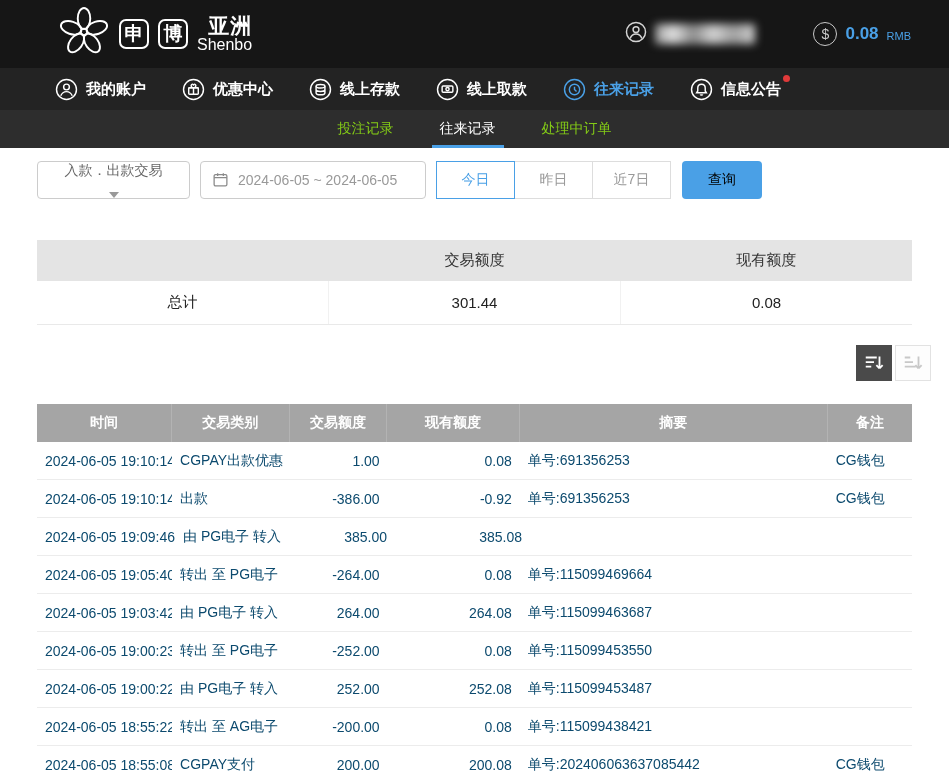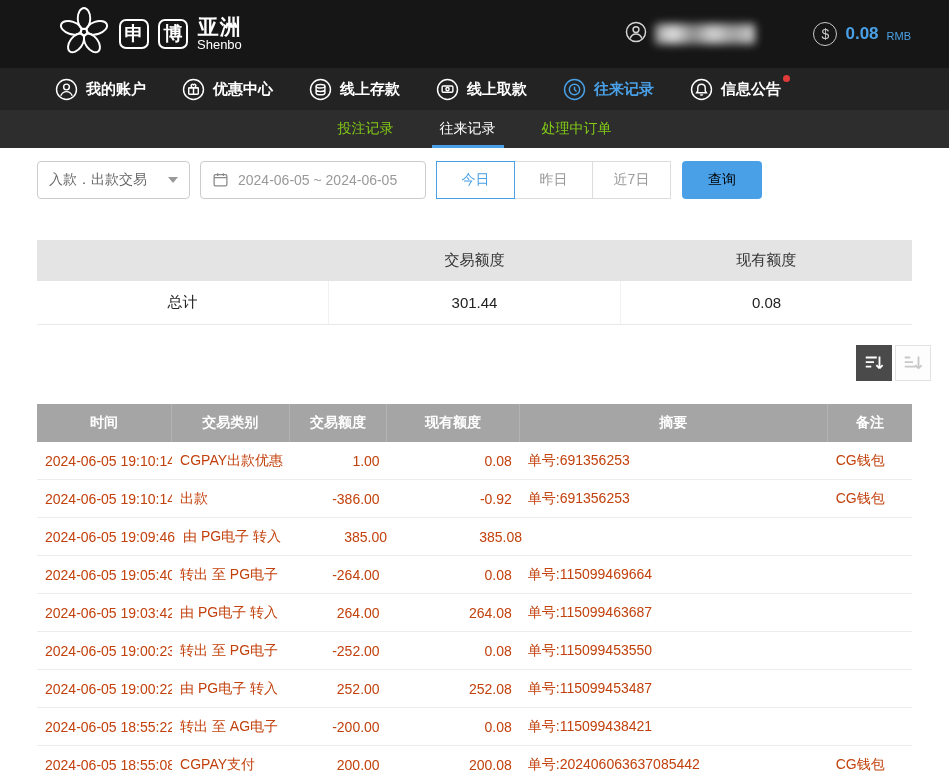--- a/index.html
+++ b/index.html
@@ -12,21 +12,21 @@
   }
 
   
   .topbar{ height:68px; background:var(--topbar-bg); display:flex; align-items:center;
     padding:0 38px 0 58px; }
   .logo{ display:flex; align-items:center; gap:9px; cursor:pointer; }
   .logo-box{ width:30px; height:30px; border:2px solid #fff; border-radius:7px; color:#fff;
     font-size:19px; font-weight:bold; display:flex; align-items:center; justify-content:center; }
   .logo-cnwrap{ display:flex; flex-direction:column; align-items:flex-end; line-height:1.05; }
   .logo-cn{ color:#fff; font-size:21px; font-weight:bold; letter-spacing:1px; }
-  .logo-sub{ color:#fff; font-size:13px; }
+  .logo-sub{ color:#fff; font-size:16px; }
   .topbar-right{ margin-left:auto; display:flex; align-items:center; gap:58px; }
   .user-area{ display:flex; align-items:center; gap:8px; cursor:pointer; }
   .blur-name{ width:100px; height:20px; border-radius:2px; filter:blur(4px);
     background:linear-gradient(90deg,#9a9a9a,#e0e0e0 18%,#8a8a8a 38%,#d2d2d2 58%,#9f9f9f 78%,#cccccc); }
   .balance-area{ display:flex; align-items:center; gap:8px; cursor:pointer; }
   .dollar-circle{ width:24px; height:24px; border:1.5px solid #c9c9c9; border-radius:50%;
     color:#c9c9c9; font-size:14px; display:flex; align-items:center; justify-content:center; }
   .balance-amount{ color:var(--accent); font-size:17px; font-weight:bold; }
   .balance-currency{ color:var(--accent); font-size:11px; margin-top:4px; }
 
@@ -45,21 +45,21 @@
   .subtab{ color:#84cc16; font-size:14px; display:flex; align-items:center; height:100%;
     position:relative; cursor:pointer; }
   .subtab.active{ color:#fff; }
   .subtab.active::after{ content:""; position:absolute; bottom:0; left:-8px; right:-8px;
     height:3px; background:var(--accent); }
 
   
   .filters{ display:flex; align-items:center; margin:12px 0 0 37px; height:39px; }
   .select{ width:153px; height:38px; border:1px solid #ccc; border-radius:4px; background:#fff;
     display:flex; align-items:center; justify-content:space-between; padding:0 11px;
-    color:#666; font-size:14px; cursor:pointer; }
+    color:#666; font-size:14px; cursor:pointer;flex-direction:column; }
   .caret{ width:0; height:0; border-left:5px solid transparent; border-right:5px solid transparent;
     border-top:6px solid #999; }
   .datebox{ width:226px; height:38px; border:1px solid #ccc; border-radius:4px; background:#fff;
     display:flex; align-items:center; gap:9px; padding:0 11px; color:#999; font-size:14px;
     margin-left:10px; cursor:pointer; }
   .cal-icon{ width:17px; height:17px; }
   .quick{ display:flex; margin-left:10px; }
   .quick button{ width:79px; height:38px; background:#fff; border:1px solid #ddd; color:#999;
     font-size:14px; margin-left:-1px; cursor:pointer; font-family:inherit; }
   .quick button:first-child{ margin-left:0; }
@@ -85,21 +85,21 @@
   .sort-btn.asc{ background:#fdfdfd; border-color:#e2e2e2; color:#c8c8c8; }
   .sort-btn svg{ width:22px; height:22px; }
 
   
   .tx-table{ margin:23px 37px 0; }
   .tx-header{ display:flex; background:var(--table-header-bg); height:38px; }
   .tx-header > div{ color:#fff; font-size:14px; font-weight:bold; display:flex;
     align-items:center; justify-content:center; border-right:1px solid #b3b3b3; }
   .tx-header > div:last-child{ border-right:none; }
   .tx-row{ display:flex; height:38px; border-bottom:1px solid #ececec; background:#fff; }
-  .tx-row > div{ display:flex; align-items:center; padding:0 8px; font-size:14px; color:#c2410c;
+  .tx-row > div{ display:flex; align-items:center; padding:0 8px; font-size:14px; color:#0c4a6e;
     white-space:nowrap; overflow:hidden; }
   .col-time{ width:138px; }
   .col-type{ width:120px; }
   .col-amount{ width:100px; justify-content:flex-end; }
   .col-balance{ width:135px; justify-content:flex-end; }
   .col-summary{ width:315px; }
   .col-remark{ width:86px; }
 </style>
 </head>
 <body>

